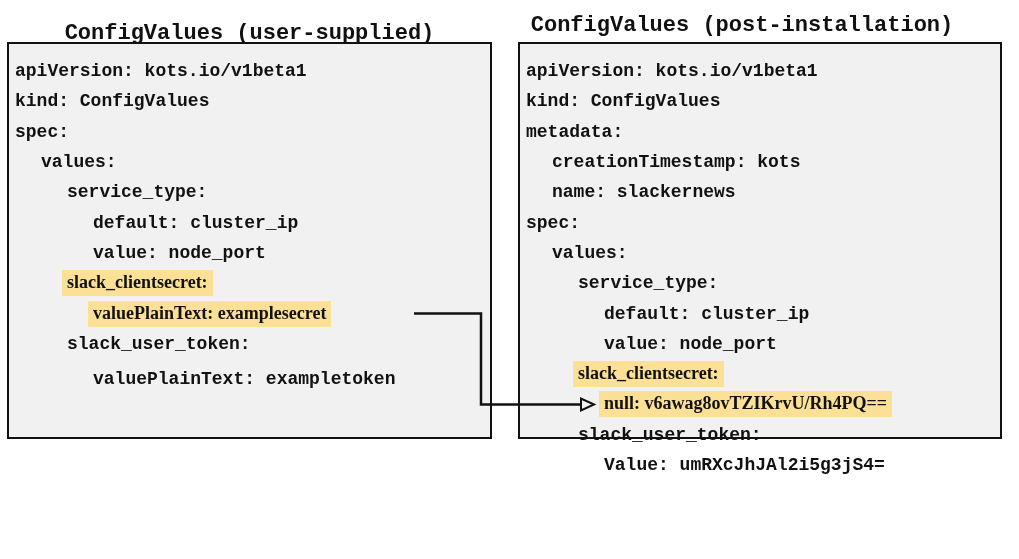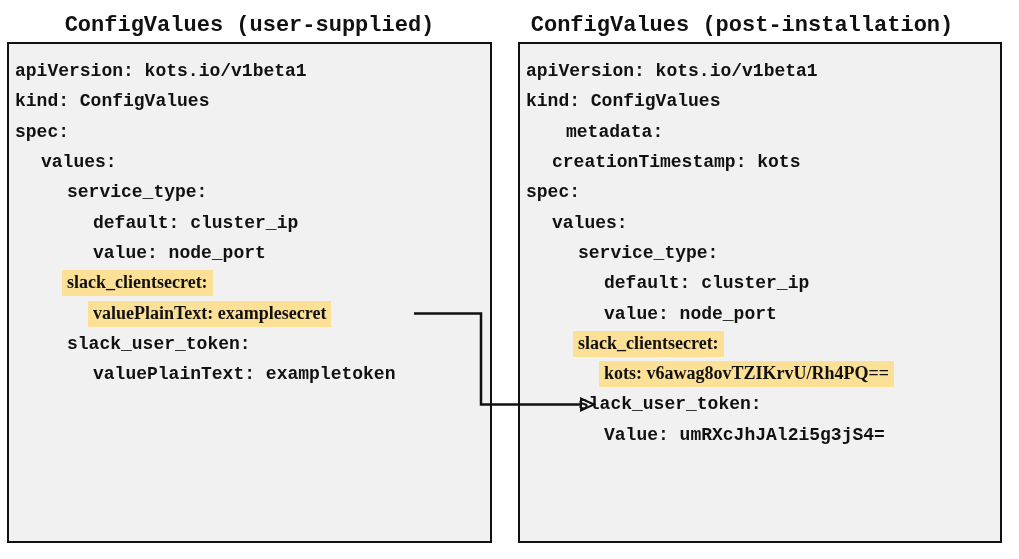--- a/index.html
+++ b/index.html
@@ -15,24 +15,24 @@
     font-family:"Liberation Mono","DejaVu Sans Mono",monospace;
     color:var(--ink);
     overflow:hidden;
   }
   .panel-title{
     position:absolute;top:11px;height:30px;
     font-size:22px;font-weight:bold;
     text-align:center;line-height:30px;
     white-space:pre;
   }
-  .panel-title.left{left:7px;width:485px;}
+  .panel-title.left{left:7px;width:485px;margin-top:8px;}
   .panel-title.right{left:500px;width:484px;}
   .panel{
-    position:absolute;top:42px;height:501px;
+    position:absolute;top:42px;height:397px;
     background:var(--panel-bg);
     border:2px solid var(--border);
     box-sizing:border-box;
     padding:12px 0 0 6px;
   }
   .panel.left{left:7px;width:485px;}
   .panel.right{left:518px;width:484px;}
   .code-line{
     height:30.3px;
     display:flex;align-items:center;
@@ -62,37 +62,38 @@
       <div class="code-line" style="padding-left: 0px;"><span>apiVersion: kots.io/v1beta1</span></div>
       <div class="code-line" style="padding-left: 0px;"><span>kind: ConfigValues</span></div>
       <div class="code-line" style="padding-left: 0px;"><span>spec:</span></div>
       <div class="code-line" style="padding-left: 26px;"><span>values:</span></div>
       <div class="code-line" style="padding-left: 52px;"><span>service_type:</span></div>
       <div class="code-line" style="padding-left: 78px;"><span>default: cluster_ip</span></div>
       <div class="code-line" style="padding-left: 78px;"><span>value: node_port</span></div>
       <div class="code-line" style="padding-left: 52px;"><span class="hl">slack_clientsecret:</span></div>
       <div class="code-line" style="padding-left: 78px;"><span class="hl">valuePlainText: examplesecret</span></div>
       <div class="code-line" style="padding-left: 52px;"><span>slack_user_token:</span></div>
-      <div class="code-line" style="padding-left: 78px;"><span>valuePlainText: exampletoken</span></div>
+      <div class="code-line" style="padding-left: 78px; align-items: flex-end;"><span>valuePlainText: exampletoken</span></div>
     </div>
 </div>
 
 <div class="panel right">
   <div class="code">
       <div class="code-line" style="padding-left: 0px;"><span>apiVersion: kots.io/v1beta1</span></div>
       <div class="code-line" style="padding-left: 0px;"><span>kind: ConfigValues</span></div>
-      <div class="code-line" style="padding-left: 0px; margin-left: 40px;"><span>metadata:</span></div>
+      <div class="code-line" style="padding-left: 0px;"><span>metadata:</span></div>
       <div class="code-line" style="padding-left: 26px;"><span>creationTimestamp: kots</span></div>
+      <div class="code-line" style="padding-left: 26px;"><span>name: slackernews</span></div>
       <div class="code-line" style="padding-left: 0px;"><span>spec:</span></div>
       <div class="code-line" style="padding-left: 26px;"><span>values:</span></div>
       <div class="code-line" style="padding-left: 52px;"><span>service_type:</span></div>
       <div class="code-line" style="padding-left: 78px;"><span>default: cluster_ip</span></div>
       <div class="code-line" style="padding-left: 78px;"><span>value: node_port</span></div>
       <div class="code-line" style="padding-left: 52px;"><span class="hl">slack_clientsecret:</span></div>
-      <div class="code-line" style="padding-left: 78px;"><span class="hl">kots: v6awag8ovTZIKrvU/Rh4PQ==</span></div>
+      <div class="code-line" style="padding-left: 78px;"><span class="hl">null: v6awag8ovTZIKrvU/Rh4PQ==</span></div>
       <div class="code-line" style="padding-left: 52px;"><span>slack_user_token:</span></div>
       <div class="code-line" style="padding-left: 78px;"><span>Value: umRXcJhJAl2i5g3jS4=</span></div>
     </div>
 </div>
 
 <svg id="arrow-overlay" viewBox="0 0 1019 559" xmlns="http://www.w3.org/2000/svg">
   <polyline points="414,313.5 481,313.5 481,404.5 581,404.5" fill="none" stroke="#111111" stroke-width="2.5"></polyline>
   <path d="M 594,404.5 L 581,398.5 L 581,410.5 Z" fill="none" stroke="#111111" stroke-width="2"></path>
 </svg>
 

